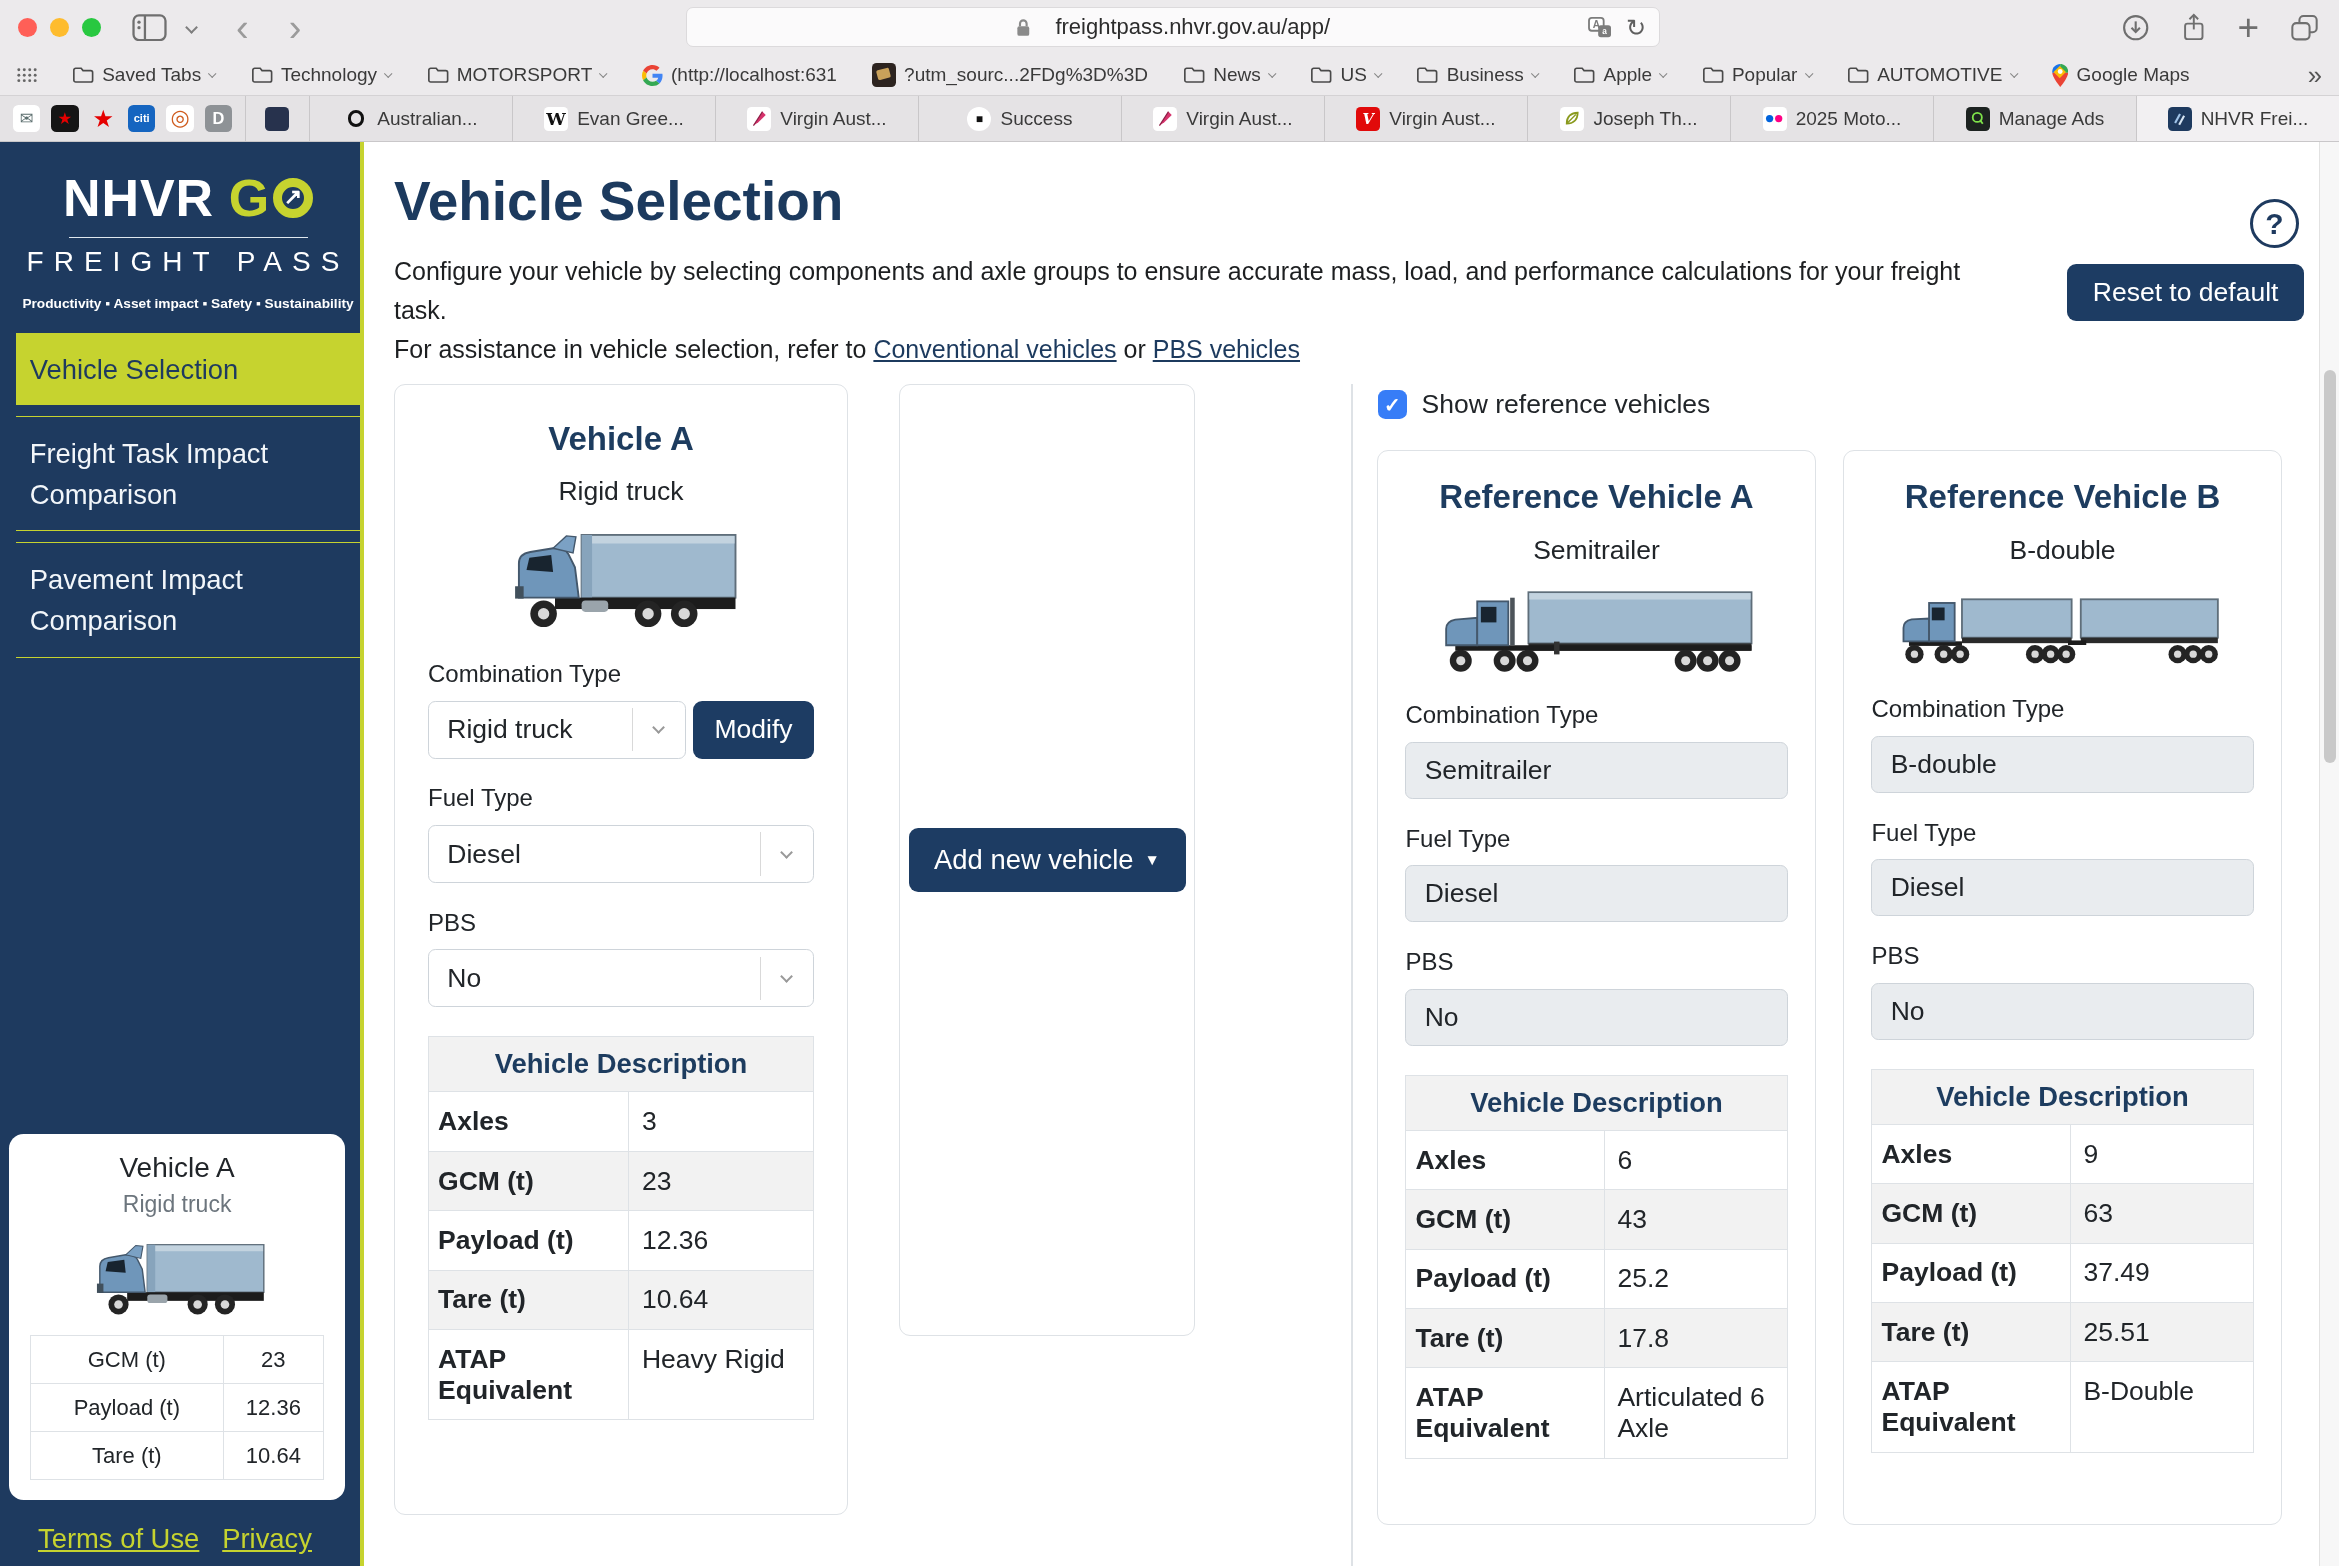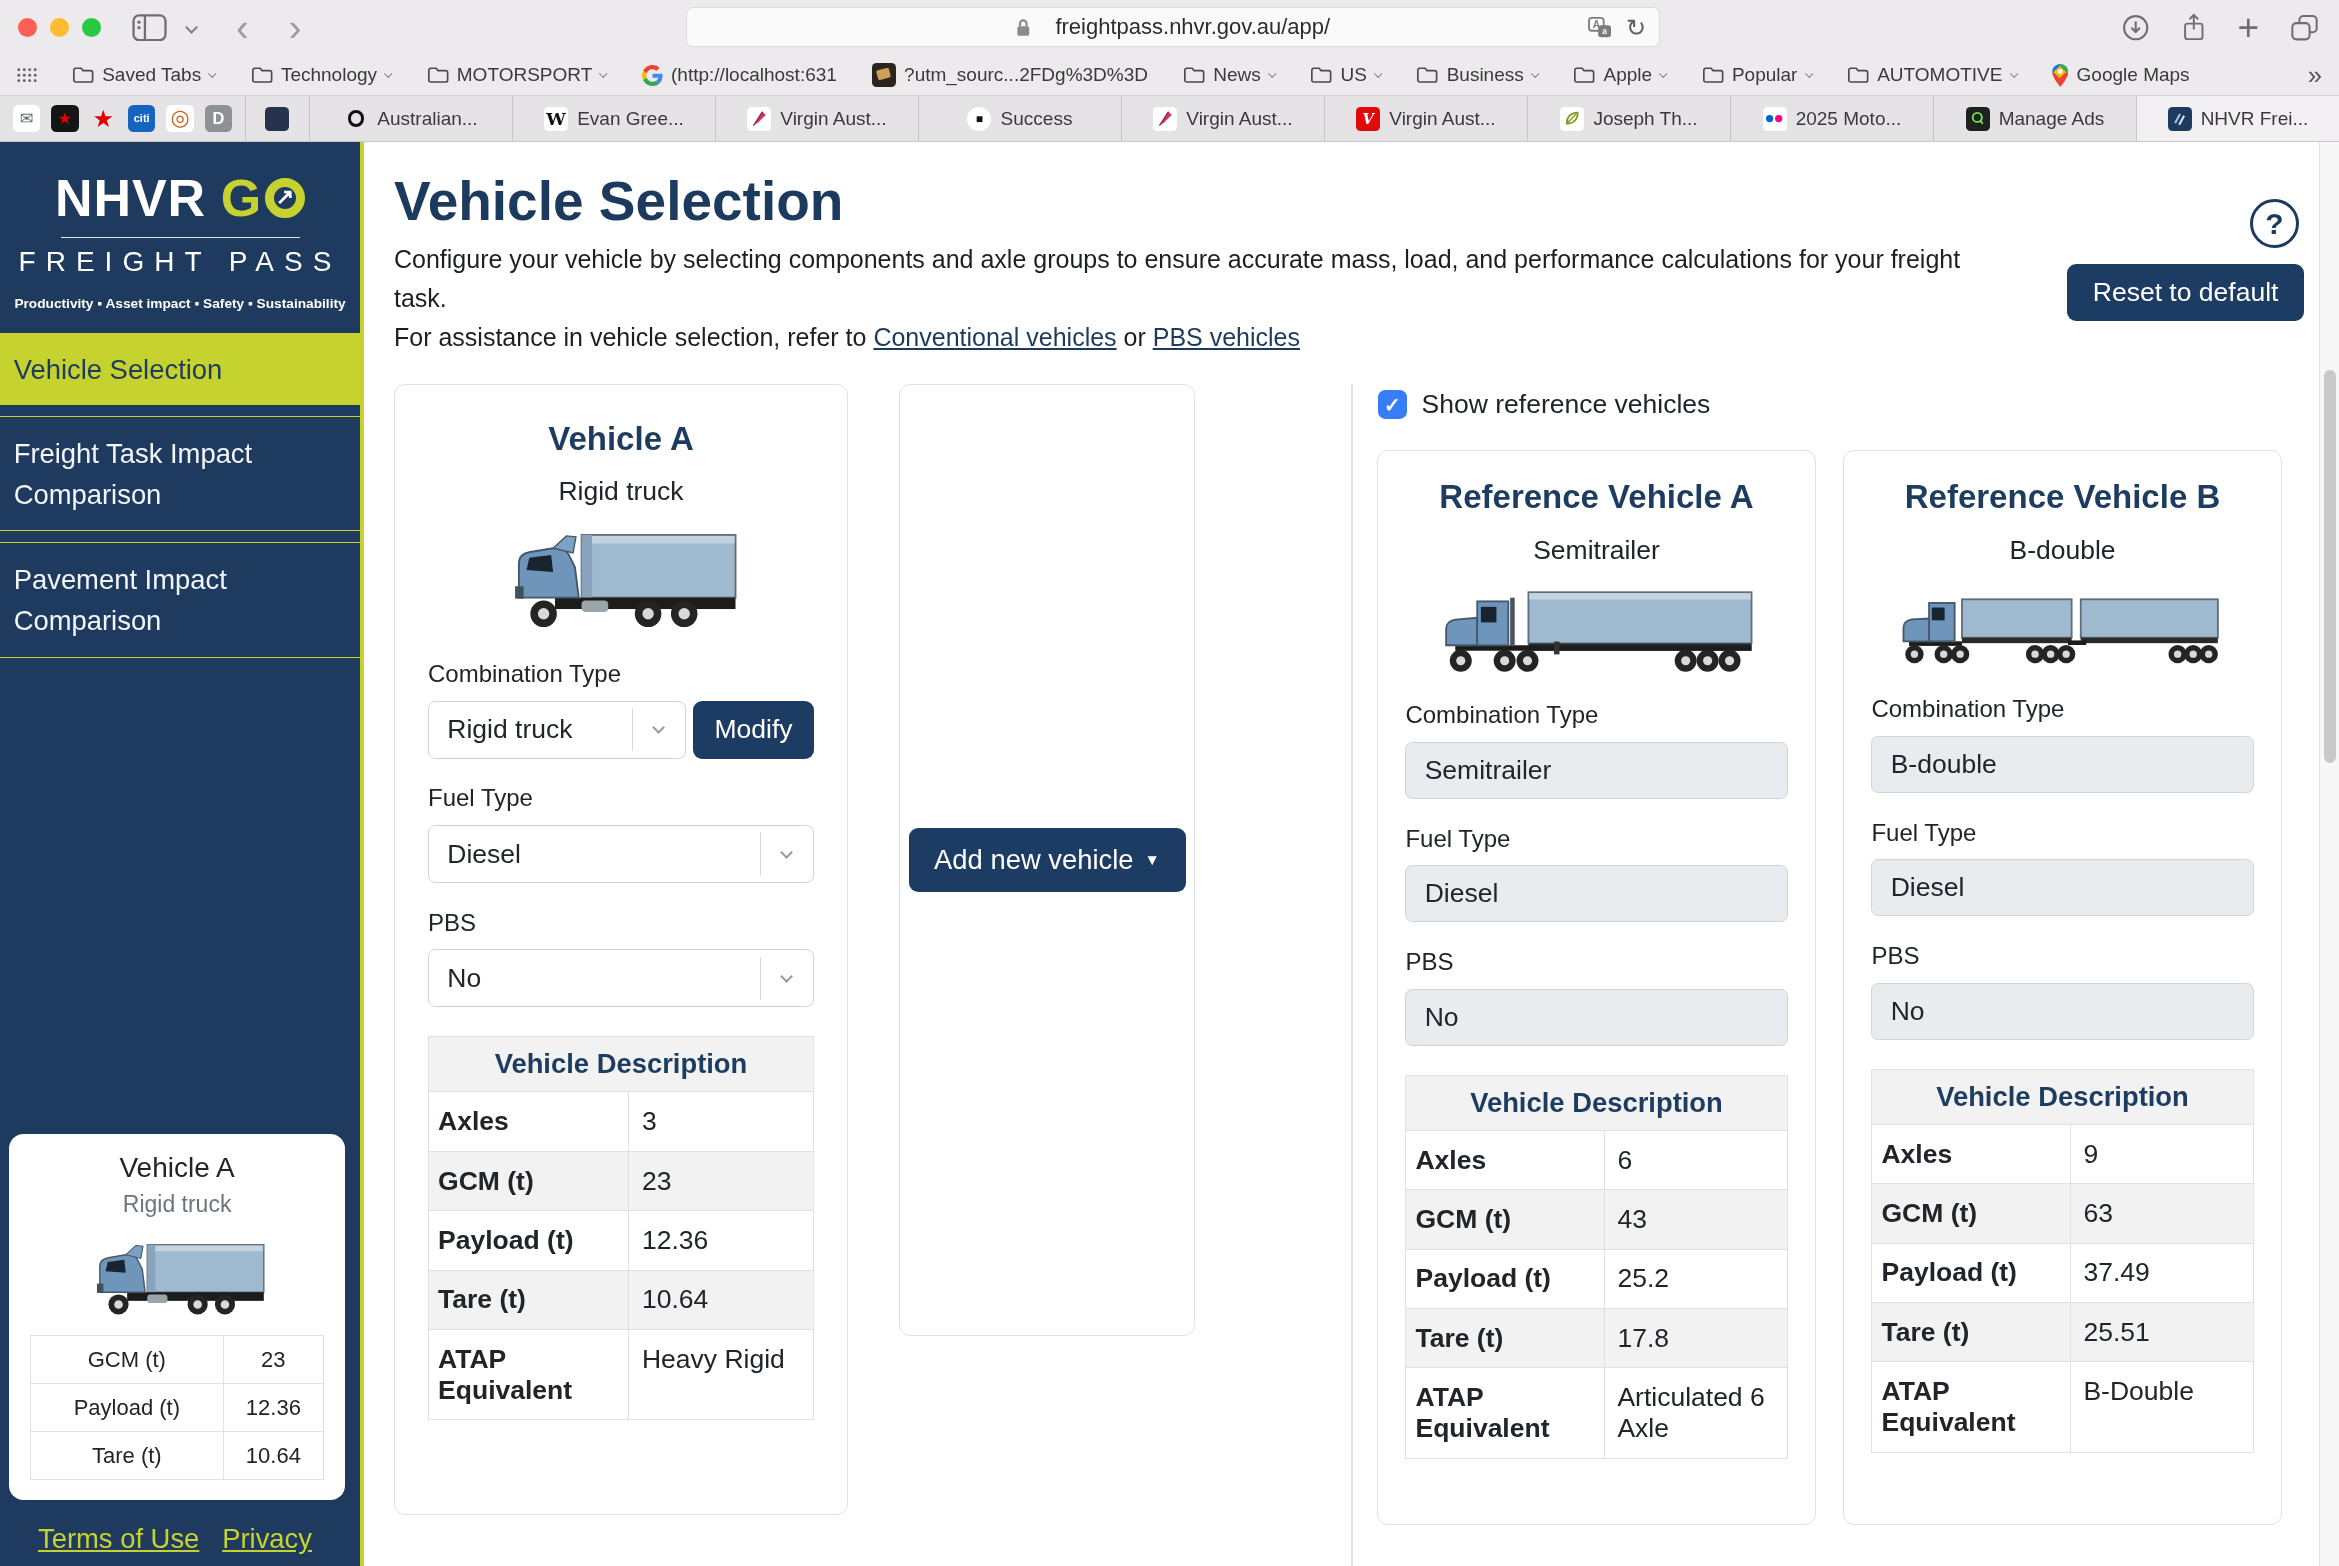--- a/index.html
+++ b/index.html
@@ -36,21 +36,21 @@
   .pic { width:27.4px; height:27.4px; border-radius:5.5px; display:flex; align-items:center; justify-content:center; font-size:16.4px; }
   .tab { flex:1; display:flex; align-items:center; justify-content:center; gap:9.1px; border-right:0.9px solid #c9c7c9; font-size:19px; color:#3a3a3a; white-space:nowrap; overflow:hidden; }
   .tab.icononly { flex:0 0 64px; }
   .tab.active { background:#f2f0f2; border-right:none; }
   .fav { width:24px; height:24px; border-radius:4.6px; display:flex; align-items:center; justify-content:center; flex:0 0 auto; font-size:14.6px; }
 
   
   .app { position:absolute; top:142px; left:0; right:0; bottom:0; display:flex; }
 
   
-  .sidebar { position:relative; width:364px; background:#1e3a5f; border-right:4.6px solid #c6d32f; flex:0 0 auto; }
+  .sidebar { position:relative; width:364px; background:#1e3a5f; border-right:4.6px solid #c6d32f; flex:0 0 auto;padding-left:16px; }
   .logo { text-align:center; padding-top:25.6px; }
   .logo-line1 { display:flex; align-items:center; justify-content:center; gap:3.7px; }
   .lw { color:#fff; font-size:52px; font-weight:700; letter-spacing:0.9px; }
   .lg { color:#c6d32f; font-size:52px; font-weight:700; margin-left:11px; }
   .lo { display:inline-block; width:40px; height:40px; border:9.1px solid #c6d32f; border-radius:50%; position:relative; }
   .loa { position:absolute; left:50%; top:50%; transform:translate(-50%,-52%); color:#fff; font-size:22px; font-weight:700; }
   .logo-rule { width:239px; height:1.8px; background:#dfe7ee; margin:9.1px auto 7.3px; }
   .logo-line2 { color:#fff; font-size:28px; letter-spacing:10px; font-weight:400; }
   .tagline { color:#fff; font-size:13.7px; font-weight:700; margin-top:18.3px; }
   .nav { margin-top:22px; }
@@ -61,21 +61,21 @@
   .sc-title { font-size:28px; color:#212529; }
   .sc-sub { font-size:23px; color:#6c757d; margin-top:7.3px; }
   .sc-table { width:294px; margin:14.6px auto 0; border-collapse:collapse; font-size:22px; color:#212529; }
   .sc-table td { border:0.9px solid #dee2e6; height:48px; text-align:center; }
   .footer-links { position:absolute; left:38px; right:48px; bottom:11px; display:flex; justify-content:space-between; }
   .flink { color:#c6d32f; font-size:27.4px; text-decoration:underline; cursor:pointer; }
 
   
   .content { position:relative; flex:1; background:#fff; }
   .page-title { position:absolute; left:30px; top:27.4px; font-size:55px; font-weight:700; color:#1c3a5e; }
-  .page-desc { position:absolute; left:30px; top:98px; font-size:25px; color:#1d1f21; line-height:1.55; width:1608px; }
+  .page-desc { position:absolute; left:30px; top:110px; font-size:25px; color:#1d1f21; line-height:1.55; width:1608px; }
   .dlink { color:#1c3a5e; text-decoration:underline; cursor:pointer; }
   .help { position:absolute; top:57px; right:40px; width:49px; height:49px; border:3.7px solid #1e3a5f; border-radius:50%; display:flex; align-items:center; justify-content:center; font-size:30px; font-weight:700; color:#1e3a5f; }
   .btn { background:#1d3c63; color:#fff; border:none; border-radius:9.1px; font-family:"Liberation Sans",sans-serif; cursor:pointer; }
   .reset-btn { position:absolute; top:122px; right:35px; height:57px; padding:0 25.6px; font-size:26.5px; }
 
   .card { position:absolute; border:1.8px solid #dee2e6; border-radius:11px; background:#fff; }
   .card-a { left:30px; top:242px; width:454px; height:1131px; padding:24px 33px; }
   .card-mid { left:535px; top:242px; width:296px; height:952px; display:flex; align-items:center; justify-content:center; }
   .vdivider { position:absolute; left:987px; top:242px; bottom:0; width:1.8px; background:#dee2e6; }
   .card-refa { left:1013px; top:308px; width:439px; height:1075px; padding:16.4px 27.4px; }

